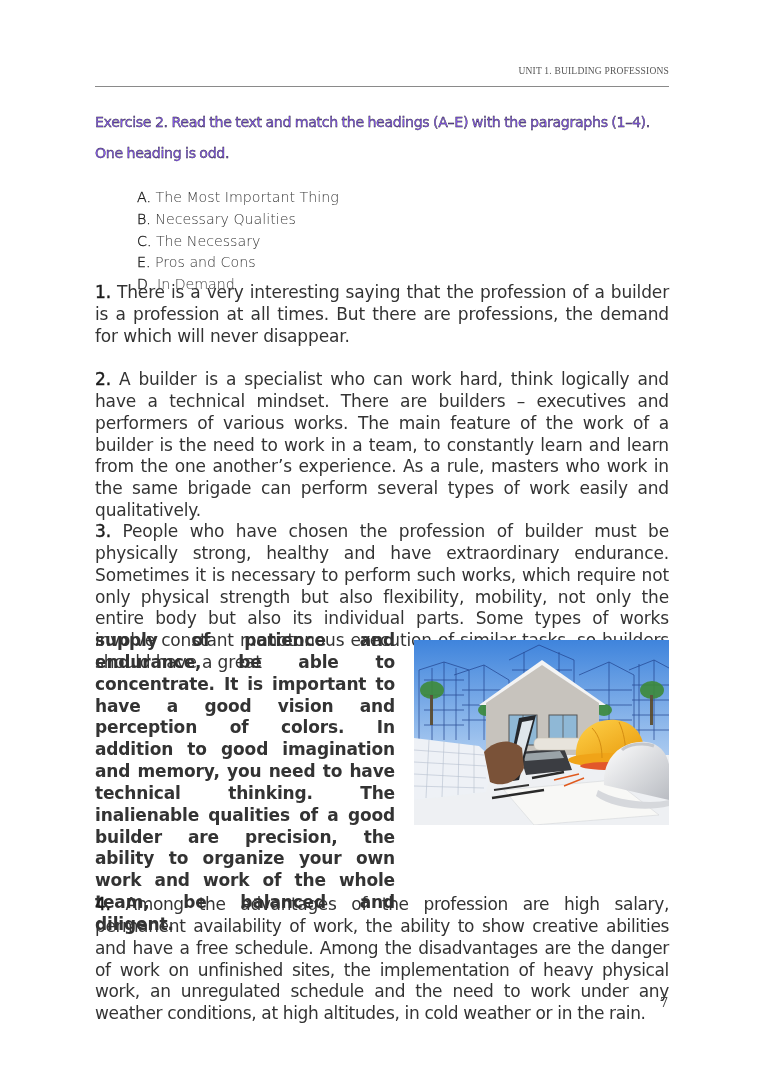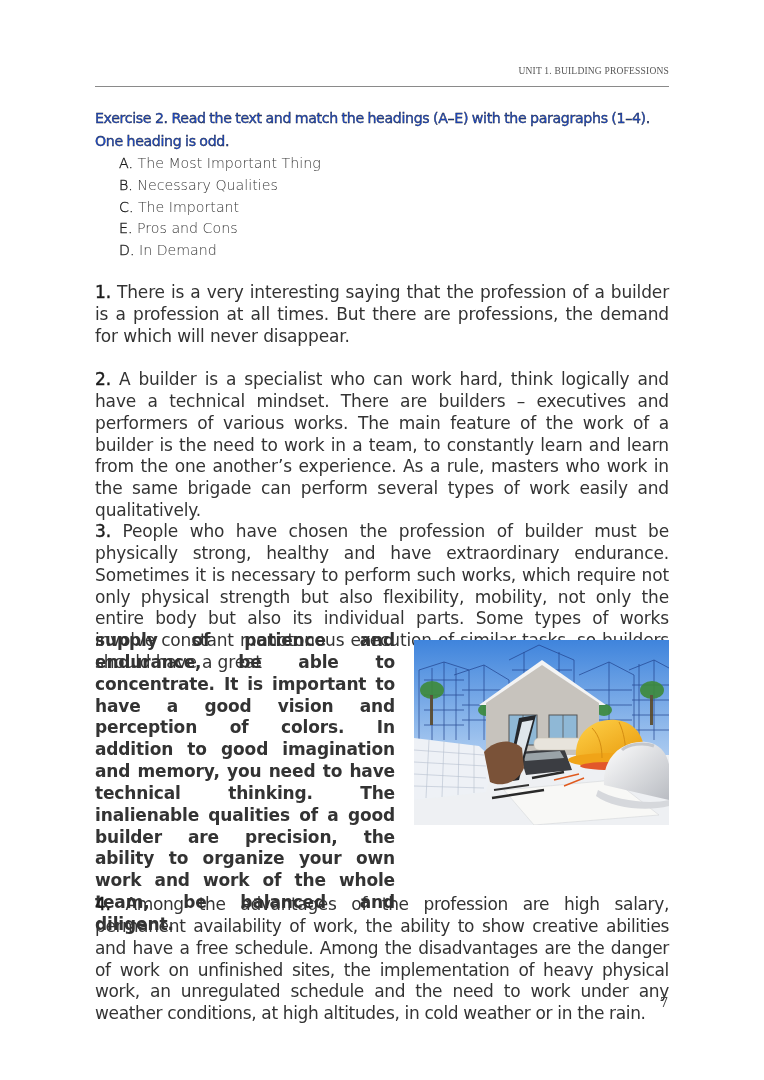--- a/index.html
+++ b/index.html
@@ -2,23 +2,23 @@
 <html><head>
 <meta charset="utf-8">
 <style>
   html, body { margin: 0; padding: 0; background: #ffffff; }
   body { width: 764px; height: 1080px; position: relative; overflow: hidden;
          font-family: "DejaVu Sans", sans-serif; color: #2b2b2b; }
   .header-title { position: absolute; top: 66px; right: 95px; font-size: 9.5px; letter-spacing: 0.2px;
                   color: #555; font-family: Liberation Serif, serif; }
   .header-rule { position: absolute; top: 86px; left: 95px; width: 574px; height: 1px; background: #8a8a8a; }
   .content { position: absolute; left: 95px; top: 107px; width: 574px; }
-  .instruction { font-size: 14.2px; line-height: 23px; color: #1d4ed8; font-weight: normal;
+  .instruction { font-size: 14.2px; line-height: 31px; color: #8b5cf6; font-weight: normal;
                  -webkit-text-stroke: 0.35px #1c1c1c; letter-spacing: -0.35px; word-spacing: -0.5px; }
-  .options { list-style: none; margin: 0; padding: 0 0 0 24px; }
+  .options { list-style: none; margin: 18px; padding: 0 0 0 24px; }
   .options li { font-size: 14.2px; line-height: 21.8px; color: #3a3a3a; font-weight: 300; }
   .opt-letter { color: #1c1c1c; -webkit-text-stroke: 0.35px #1c1c1c; }
   .para { font-size: 17px; line-height: 21.85px; text-align: justify; color: #333; margin: 0; letter-spacing: -0.15px; }
   .para b { font-weight: normal; -webkit-text-stroke: 0.4px #1c1c1c; color: #1c1c1c; }
   .p1 { position: absolute; top: 282px; left: 95px; width: 574px; }
   .p2 { position: absolute; top: 369px; left: 95px; width: 574px; }
   .p3 { position: absolute; top: 521px; left: 95px; width: 574px; }
   .p3b { position: absolute; top: 630px; left: 95px; width: 300px; font-weight: bold; }
   .p4 { position: absolute; top: 894px; left: 95px; width: 574px; letter-spacing: -0.35px; }
   .photo { position: absolute; left: 414px; top: 640px; width: 255px; height: 185px; overflow: hidden; }
@@ -30,21 +30,21 @@
 <div>
 
   <div class="header-title">UNIT 1. BUILDING PROFESSIONS</div>
   <div class="header-rule"></div>
 
   <div class="content">
     <div class="instruction">Exercise 2. Read the text and match the headings (A–E) with the paragraphs (1–4). One heading is odd.</div>
     <ul class="options">
       <li><span class="opt-letter">A.</span> <span>The Most Important Thing</span></li>
       <li><span class="opt-letter">B.</span> <span>Necessary Qualities</span></li>
-      <li><span class="opt-letter">C.</span> <span>The Important</span></li>
+      <li><span class="opt-letter">C.</span> <span>The Necessary</span></li>
       <li><span class="opt-letter">E.</span> <span>Pros and Cons</span></li>
       <li><span class="opt-letter">D.</span> <span>In Demand</span></li>
     </ul>
   </div>
 
   <p class="para p1"><b>1.</b> <span>There is a very interesting saying that the profession of a builder is a profession at all times. But there are professions, the demand for which will never disappear.</span></p>
 
   <p class="para p2"><b>2.</b> <span>A builder is a specialist who can work hard, think logically and have a technical mindset. There are builders – executives and performers of various works. The main feature of the work of a builder is the need to work in a team, to constantly learn and learn from the one another’s experience. As a rule, masters who work in the same brigade can perform several types of work easily and qualitatively.</span></p>
 
   <p class="para p3"><b>3.</b> <span>People who have chosen the profession of builder must be physically strong, healthy and have extraordinary endurance. Sometimes it is necessary to perform such works, which require not only physical strength but also flexibility, mobility, not only the entire body but also its individual parts. Some types of works involve constant monotonous execution of similar tasks, so builders should have a great</span></p>

